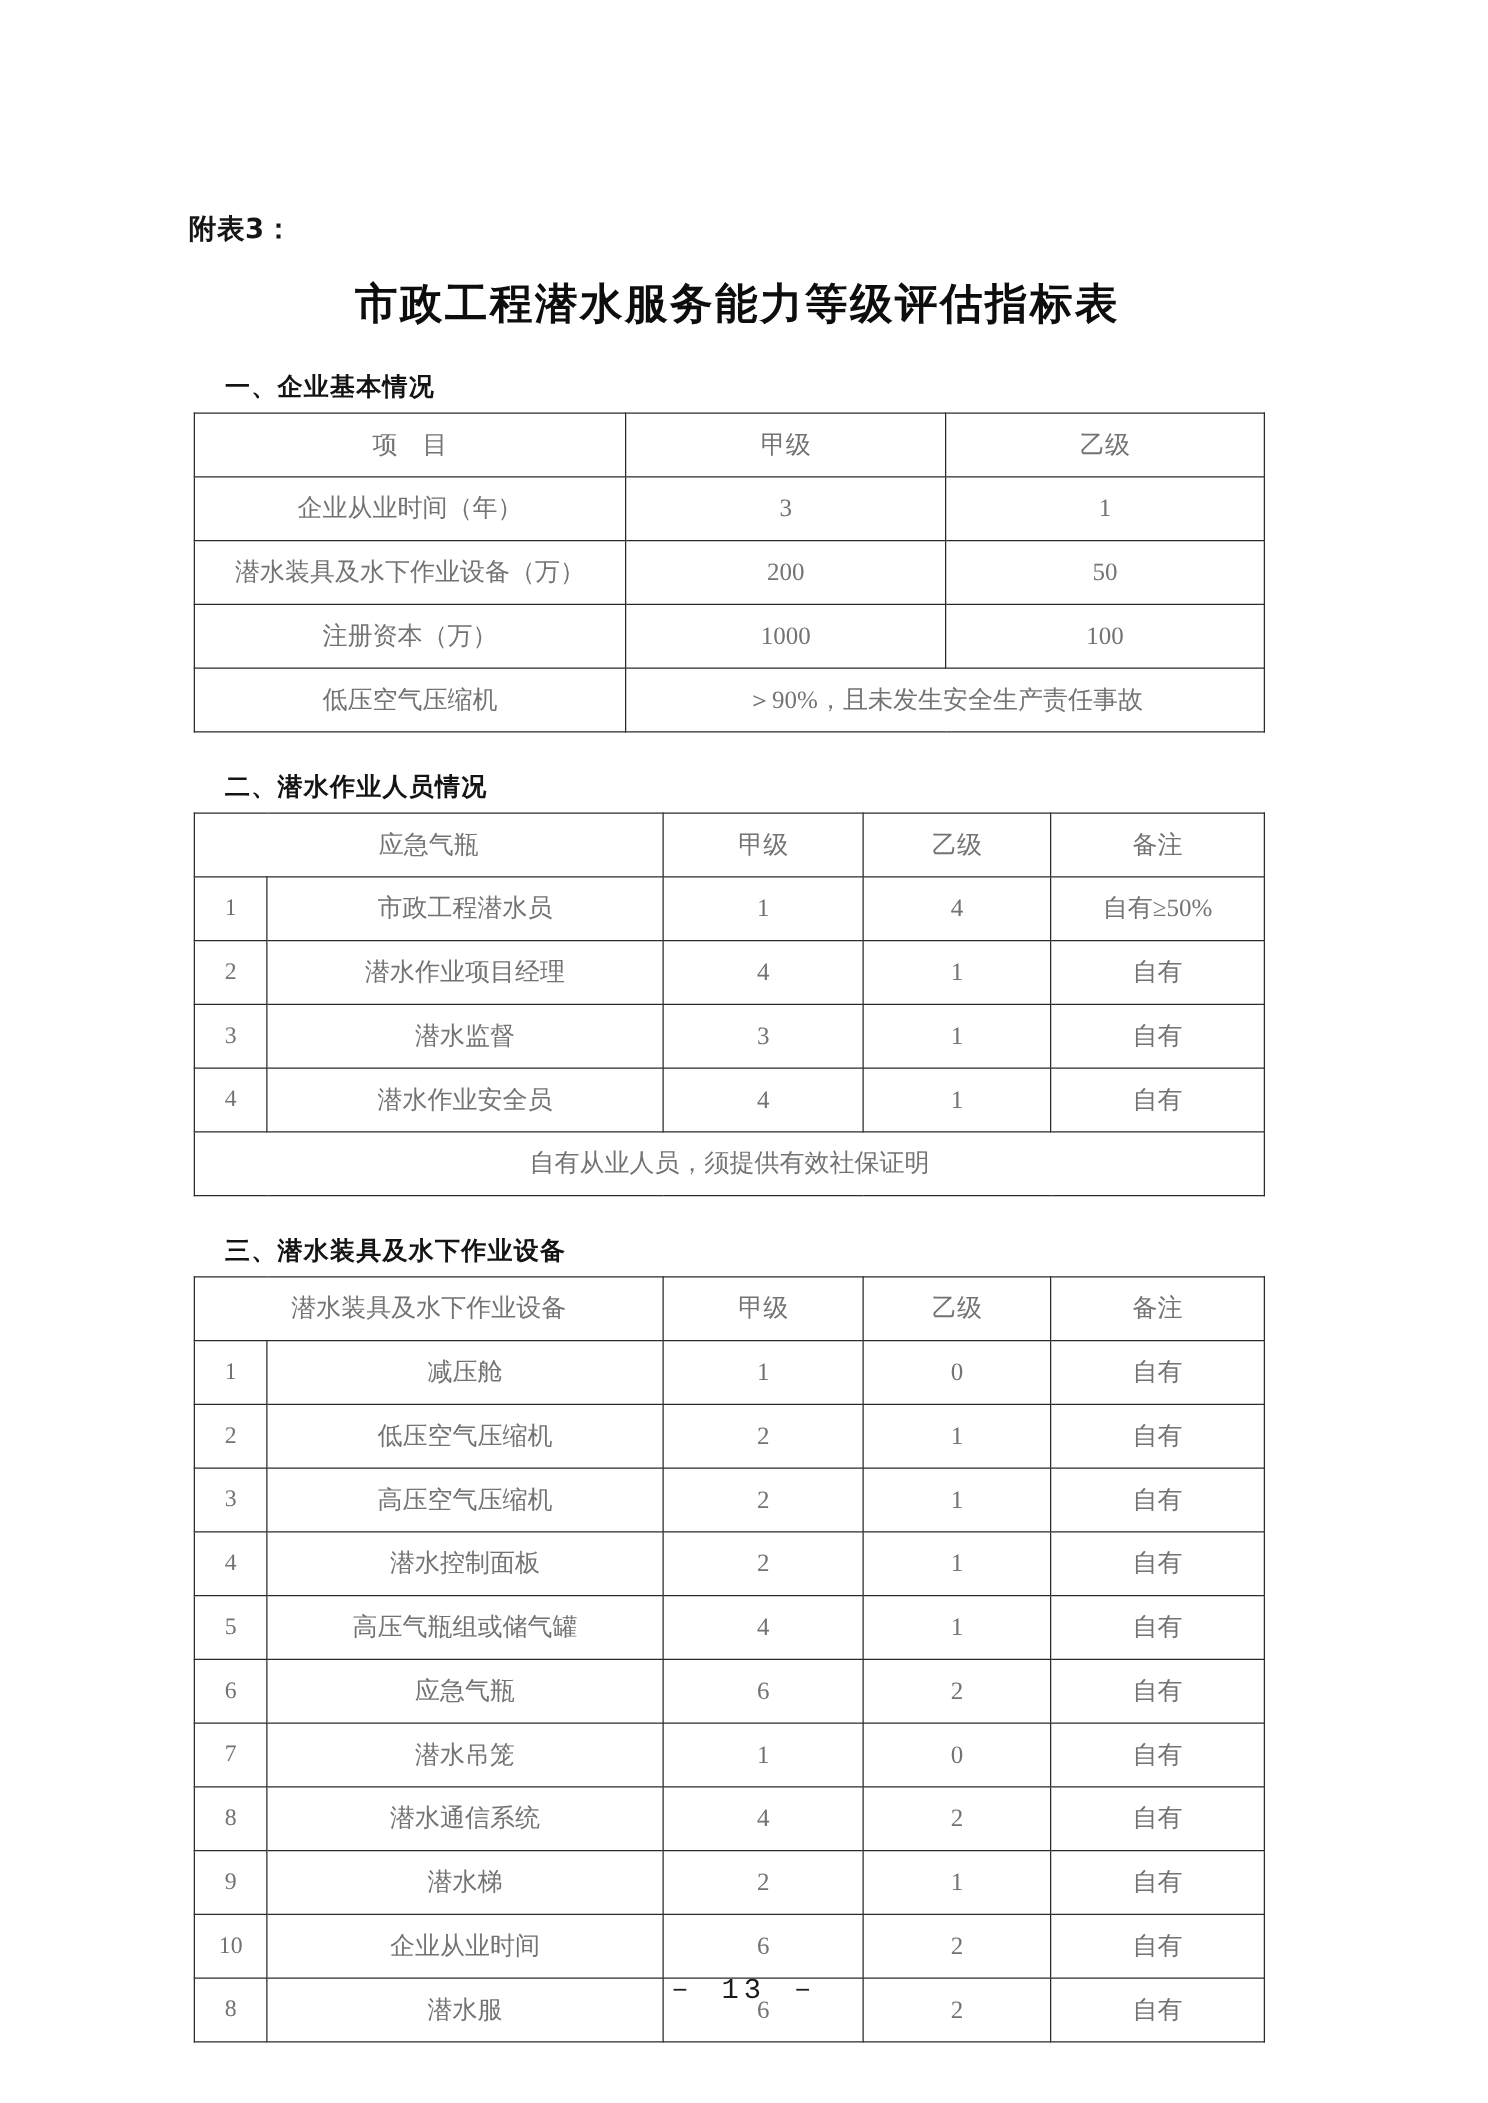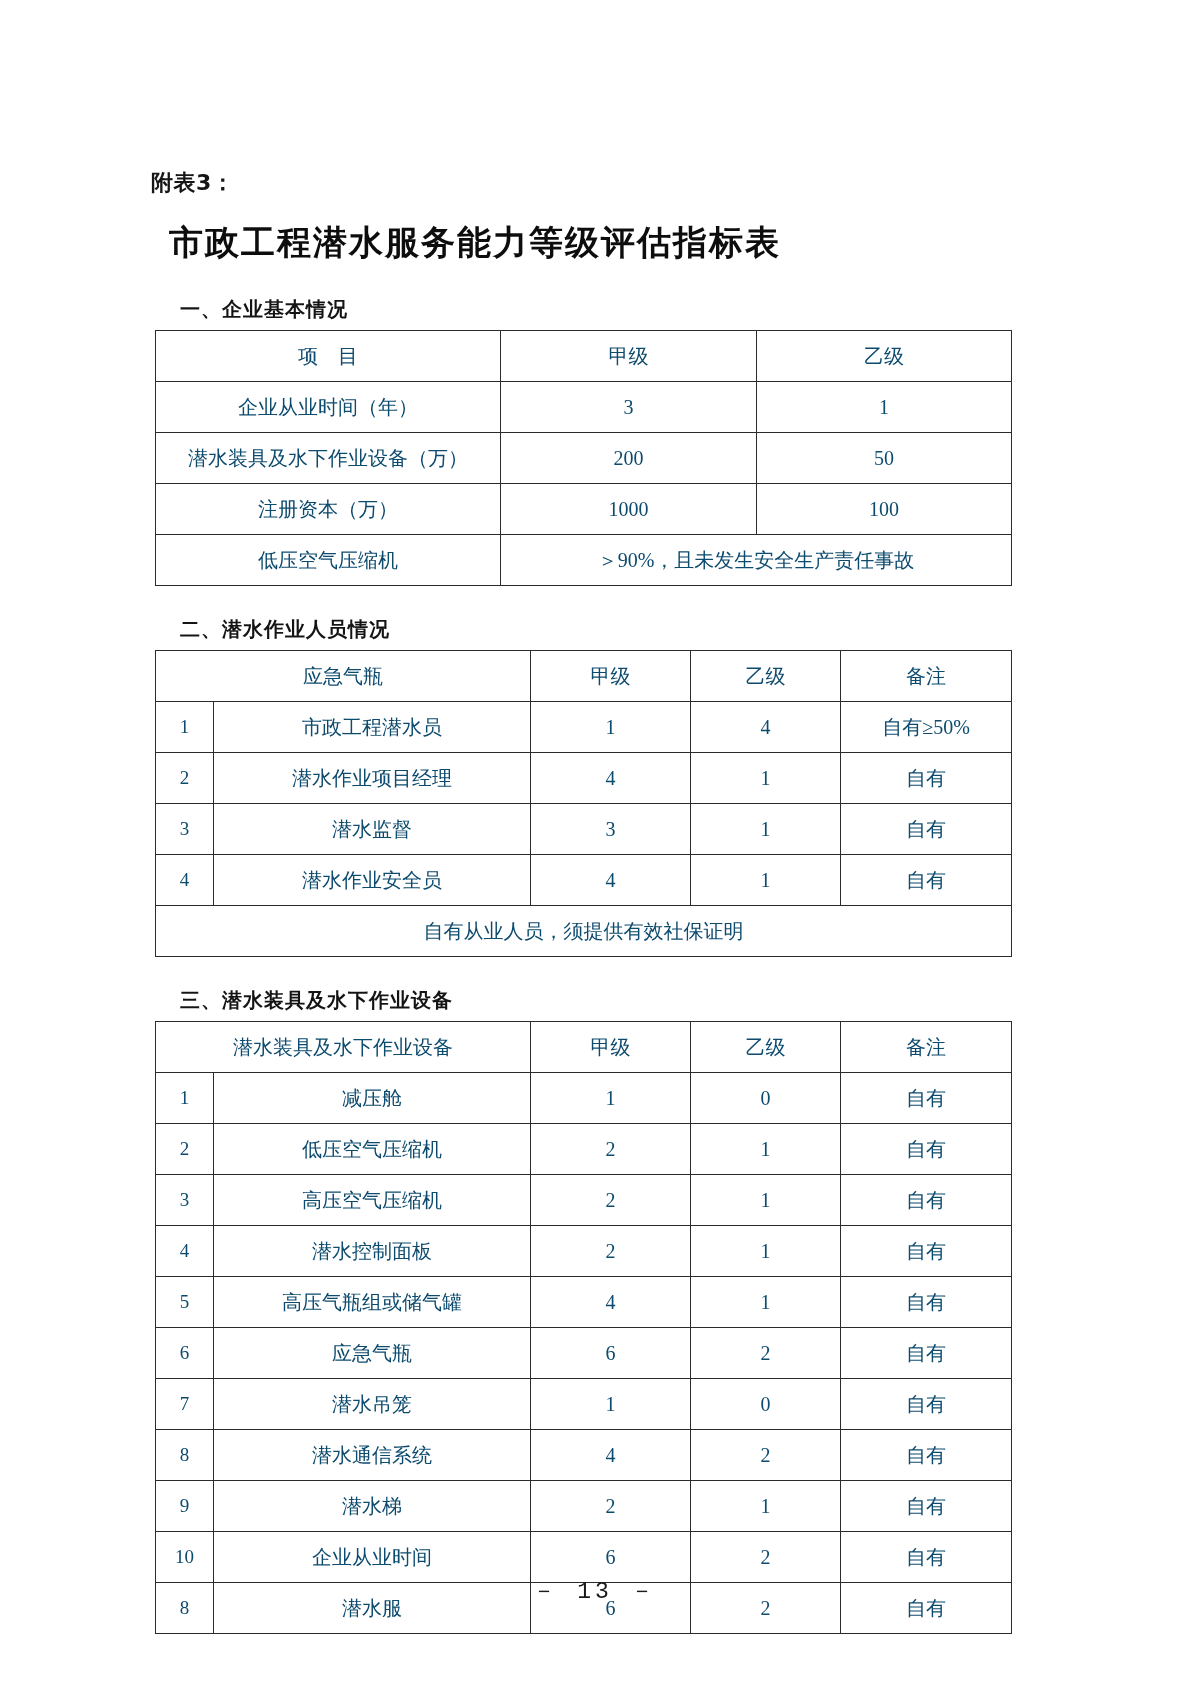--- a/index.html
+++ b/index.html
@@ -37,21 +37,21 @@
     font-family: "DejaVu Sans", "Liberation Sans", sans-serif;
     font-weight: bold;
     font-size: 22px;
     letter-spacing: 0.5px;
     margin-top: 168px;
     margin-left: -4px;
     color: #161616;
   }
 
   .doc-title {
-    text-align: left;
+    text-align: center;
     font-family: "DejaVu Sans", "Liberation Sans", sans-serif;
     font-weight: bold;
     font-size: 34px;
     letter-spacing: 2px;
     margin-top: 22px;
     margin-left: 14px;
     color: #0d0d0d;
   }
 
   .section-heading {
@@ -64,21 +64,21 @@
     margin-bottom: 7px;
     color: #141414;
   }
 
   
   table.doc-table {
     border-collapse: collapse;
     width: 856px;
     table-layout: fixed;
     font-size: 20px;
-    color: #0c4a6e;
+    color: #737373;
   }
   table.doc-table td,
   table.doc-table th {
     border: 1.6px solid #2b2b2b;
     height: 44px;
     padding: 3px 6px;
     text-align: center;
     vertical-align: middle;
     font-weight: normal;
     line-height: 1.2;

